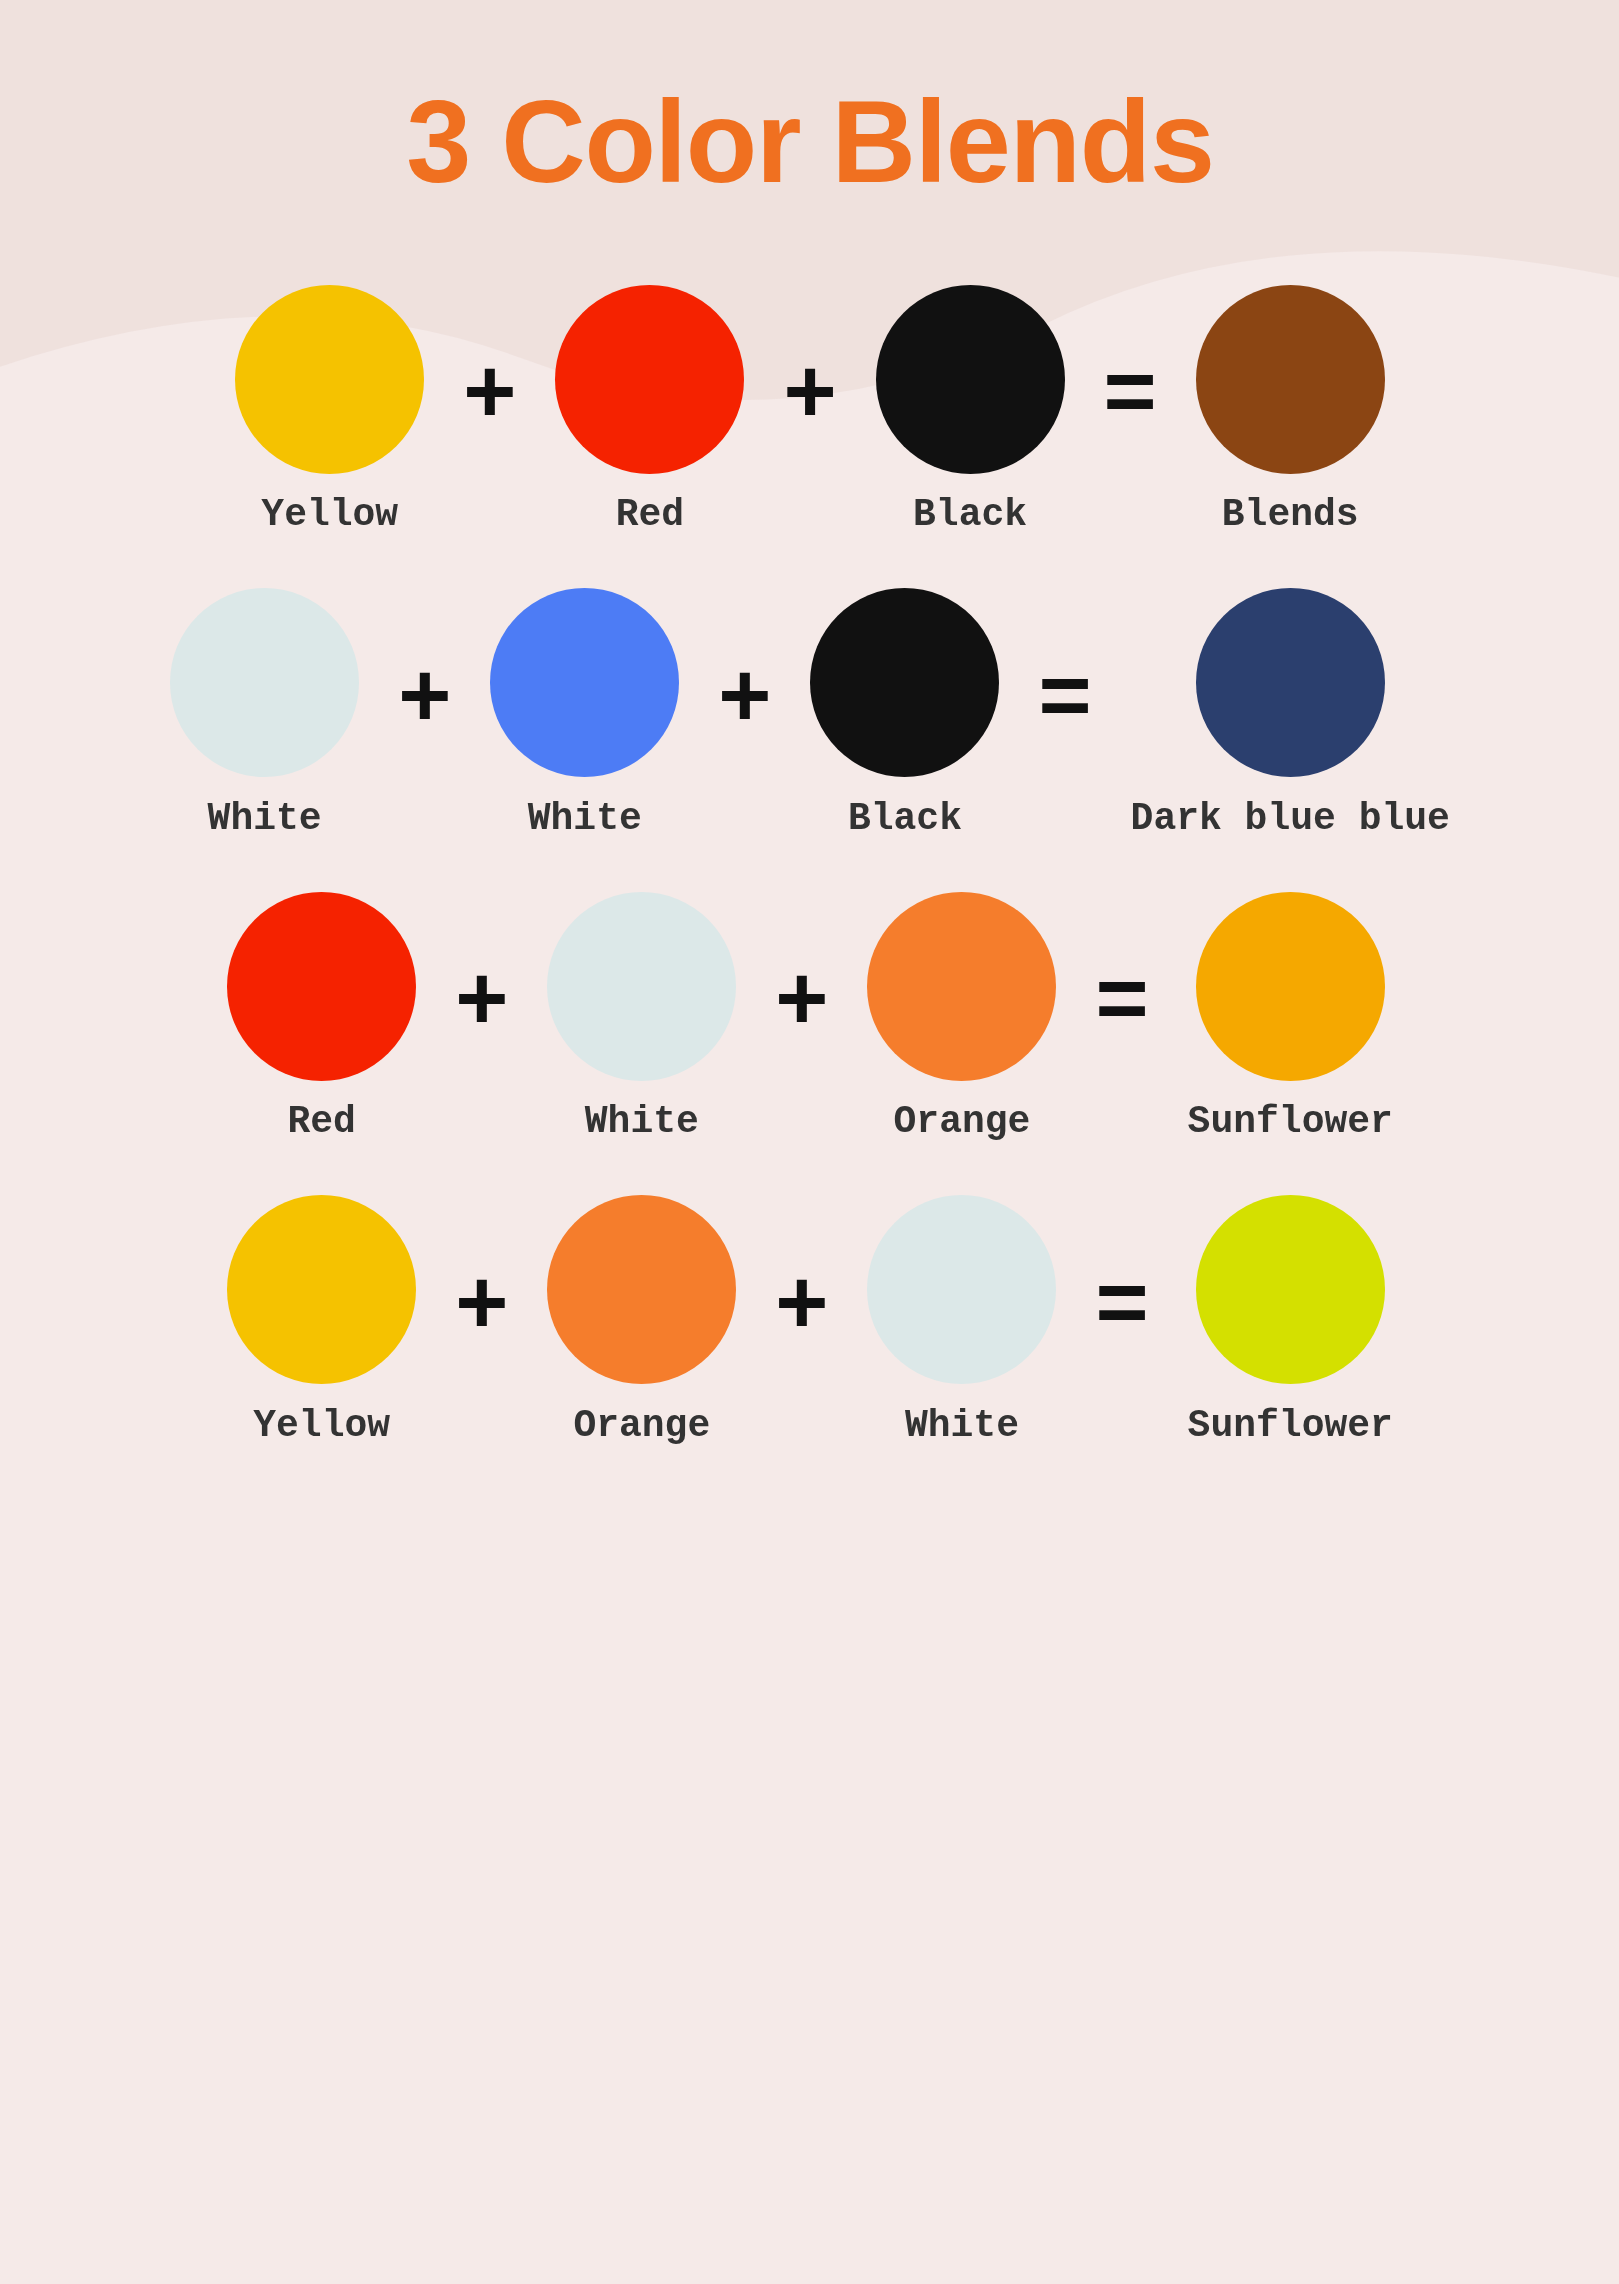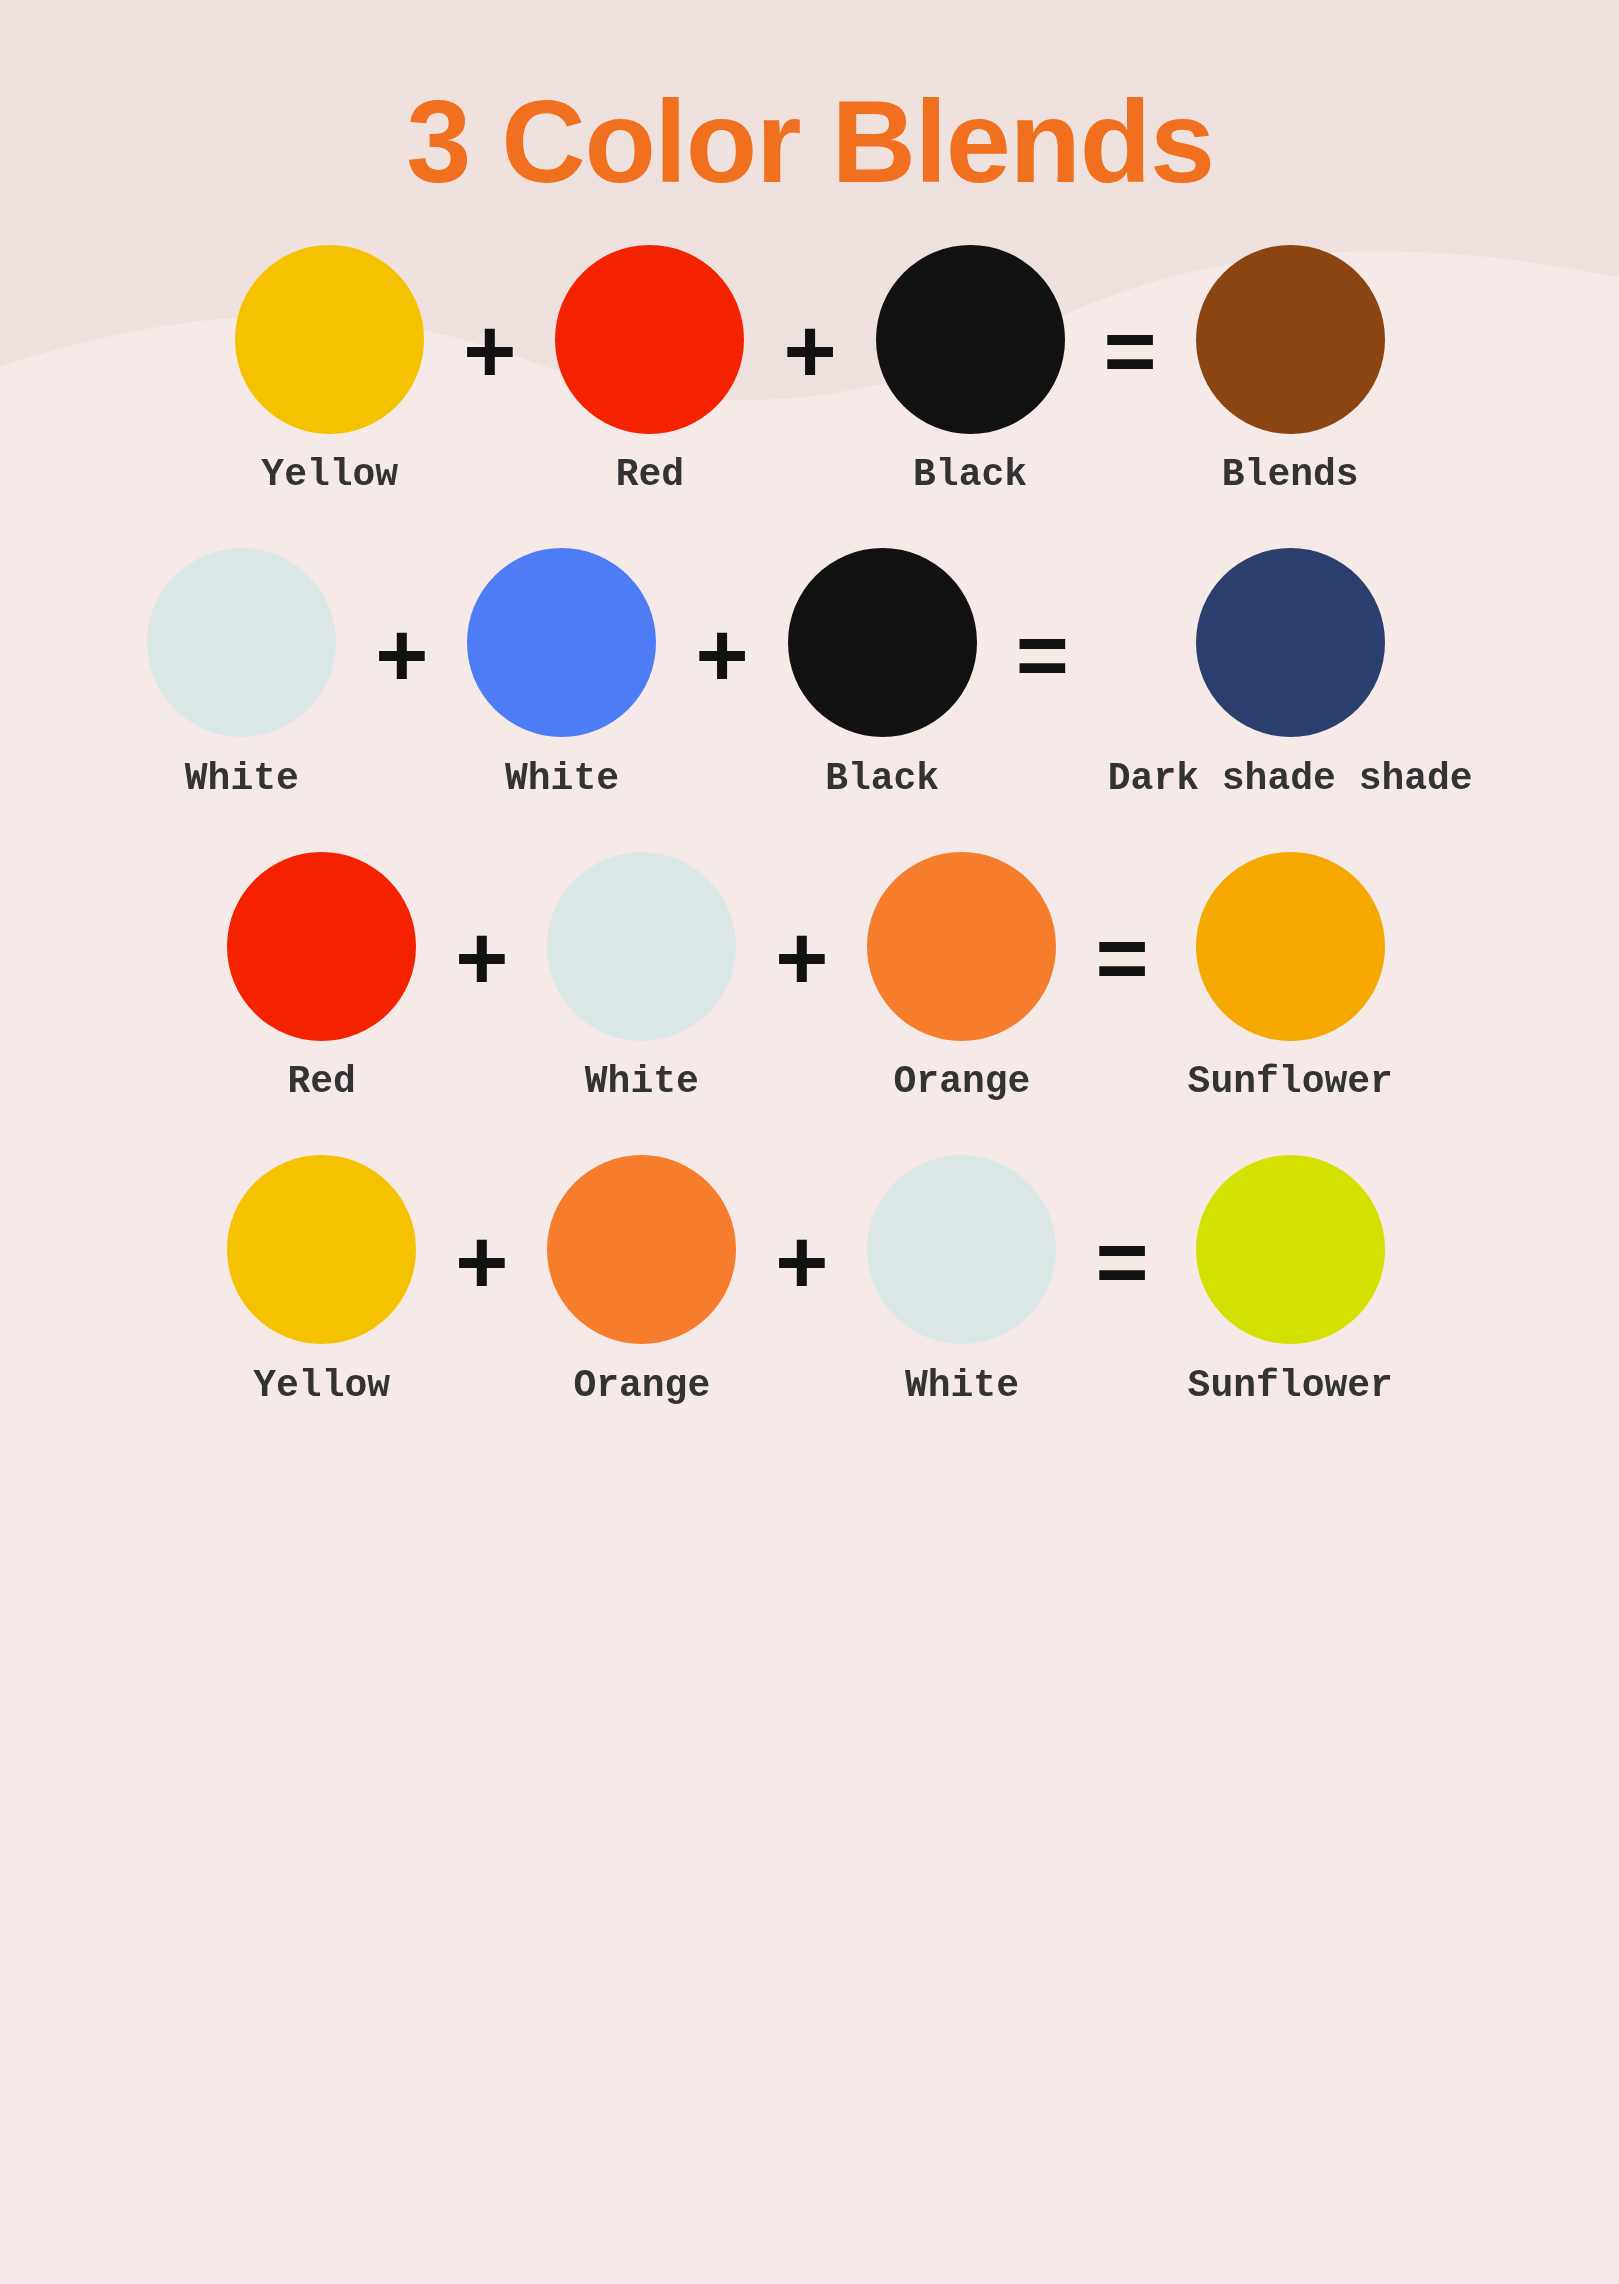--- a/index.html
+++ b/index.html
@@ -31,21 +31,21 @@
       align-items: center;
       padding-top: 78px;
     }
 
     .title {
       font-size: 117px;
       font-weight: 900;
       color: #f07020;
       text-align: center;
       line-height: 1.1;
-      margin-bottom: 38px;
+      margin-bottom: 78px;
       letter-spacing: -1.3px;
     }
 
     .blend-rows {
       display: flex;
       flex-direction: column;
       gap: 52px;
       align-items: center;
     }
 
@@ -139,21 +139,21 @@
           <span class="color-label">White</span>
         </div>
         <div class="operator">+</div>
         <div class="color-item">
           <div class="circle" style="background-color: rgb(17, 17, 17);"></div>
           <span class="color-label">Black</span>
         </div>
         <div class="equals">=</div>
         <div class="color-item">
           <div class="circle" style="background-color: rgb(43, 63, 110);"></div>
-          <span class="color-label">Dark shade shade</span>
+          <span class="color-label">Dark blue blue</span>
         </div>
       </div>
       <div class="blend-row">
         <div class="color-item">
           <div class="circle" style="background-color: rgb(245, 34, 0);"></div>
           <span class="color-label">Red</span>
         </div>
         <div class="operator">+</div>
         <div class="color-item">
           <div class="circle" style="background-color: rgb(220, 232, 232);"></div>

